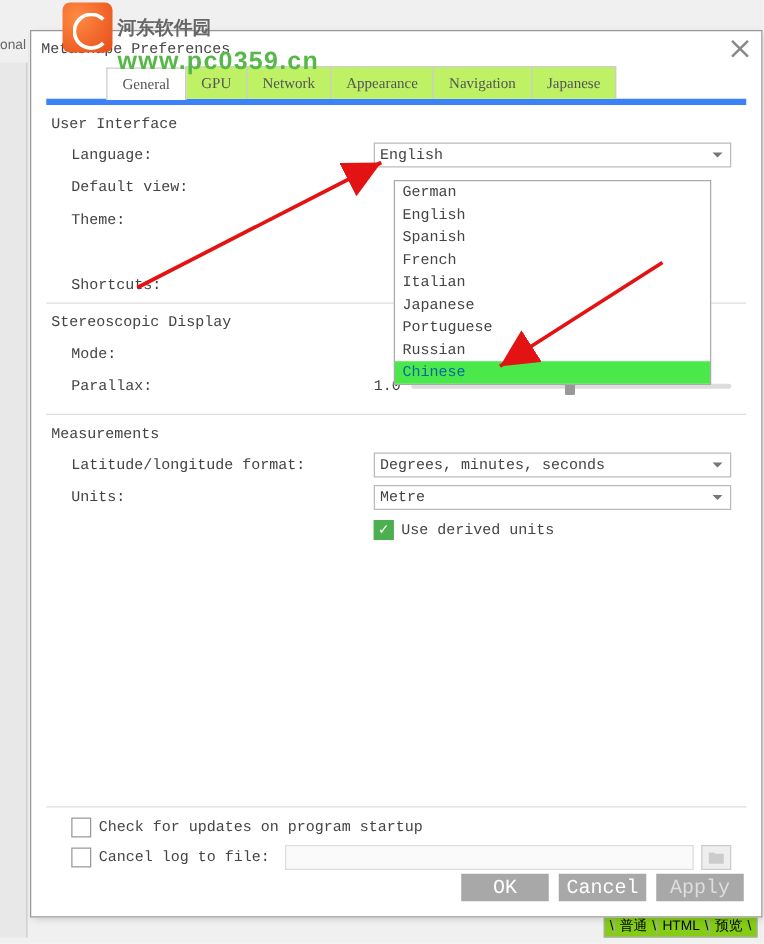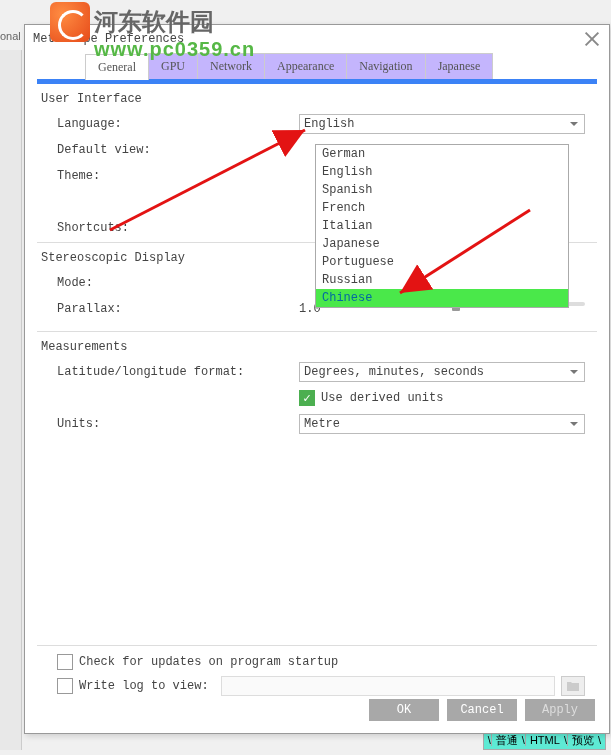--- a/index.html
+++ b/index.html
@@ -1,77 +1,77 @@
 <!DOCTYPE html>
 <html><head>
   <meta charset="utf-8">
   <style>
     * { box-sizing: border-box; margin: 0; padding: 0; }
     body { font-family: "SimSun", "Microsoft YaHei", sans-serif; font-size: 12px; background: #f0f0f0; width: 611px; height: 755px; position: relative; overflow: hidden; }
     
     .bg-frag { position: absolute; }
     .bg-text { left: 0; top: 30px; color: #666; font-size: 11px; }
     .bg-left { left: 0; top: 50px; width: 22px; height: 700px; background: #e8e8e8; border-right: 1px solid #ccc; }
-    .bg-bottom { right: 5px; bottom: 5px; font-size: 11px; color: #000; background: #5eead4; border: 1px solid #aaa; padding: 1px 4px; }
+    .bg-bottom { right: 5px; bottom: 5px; font-size: 11px; color: #000; background: #84cc16; border: 1px solid #aaa; padding: 1px 4px; }
     .bg-bottom span { border-left: 1px solid #aaa; padding: 0 4px; }
     
     .watermark { position: absolute; left: 50px; top: 2px; z-index: 100; pointer-events: none; }
     .wm-logo { display: flex; align-items: center; gap: 4px; }
     .wm-icon { width: 40px; height: 40px; background: radial-gradient(circle at 30% 30%, #ff8c42, #e64a19); border-radius: 6px; position: relative; }
     .wm-icon::after { content: ""; position: absolute; left: 8px; top: 8px; width: 24px; height: 24px; border: 3px solid #fff; border-right-color: transparent; border-radius: 50%; }
-    .wm-text-main { font-size: 24px; font-weight: bold; color: #666; font-family: "Microsoft YaHei"; }
+    .wm-text-main { font-size: 15px; font-weight: bold; color: #666; font-family: "Microsoft YaHei"; }
     .wm-url { font-size: 20px; color: #56b846; font-weight: bold; margin-left: 44px; margin-top: -4px; letter-spacing: 1px; }
     
     .dialog { position: absolute; left: 24px; top: 24px; width: 586px; height: 710px; background: #fff; border: 1px solid #999; box-shadow: 2px 2px 6px rgba(0,0,0,0.15); }
     .dlg-titlebar { height: 28px; display: flex; align-items: center; padding: 0 8px; font-family: "Courier New"; color: #444; }
     .dlg-title { flex: 1; }
     .close-x { width: 18px; height: 18px; cursor: pointer; position: relative; }
     .close-x::before, .close-x::after { content: ""; position: absolute; left: 8px; top: 0; width: 2px; height: 18px; background: #888; }
     .close-x::before { transform: rotate(45deg); }
     .close-x::after { transform: rotate(-45deg); }
     
     .tabs { margin: 0 12px; border-bottom: 5px solid #3b82f6; display: flex; font-family: Liberation Serif, serif; padding-left: 48px; }
-    .tab { padding: 5px 12px; background: #c4b5fd; border: 1px solid #ccc; border-bottom: none; margin-right: -1px; color: #555; cursor: pointer; }
+    .tab { padding: 5px 12px; background: #bef264; border: 1px solid #ccc; border-bottom: none; margin-right: -1px; color: #555; cursor: pointer; }
     .tab.active { background: #fff; position: relative; top: 1px; }
     
     .content { padding: 0 24px; font-family: "Courier New"; color: #444; position: relative; height: 620px; }
     
     .group-label { margin: 8px 0 6px -8px; }
     .row { display: flex; align-items: center; min-height: 24px; margin: 2px 0; }
     .row-label { width: 250px; padding-left: 8px; }
     .row-ctrl { flex: 1; }
     
     .combo { width: 100%; height: 20px; border: 1px solid #bbb; background: #fff; display: flex; align-items: center; padding: 0 4px; position: relative; cursor: pointer; }
     .combo::after { content: ""; position: absolute; right: 6px; top: 7px; border: 4px solid transparent; border-top-color: #777; }
     
     .dropdown { position: absolute; left: 290px; top: 52px; width: 254px; background: #fff; border: 1px solid #aaa; z-index: 20; font-family: "Courier New"; }
     .dropdown .opt { padding: 2px 6px; height: 18px; cursor: pointer; }
     .dropdown .opt.sel { background: #4ae84a; color: #0369a1; }
     
-    .slider-row { display: flex; gap: 0; }
+    .slider-row { display: flex; align-items: center; gap: 0; }
     .slider-val { width: 30px; }
     .slider-track { flex: 1; height: 4px; background: #ddd; position: relative; border-radius: 2px; }
     .slider-thumb { position: absolute; left: 48%; top: -5px; width: 8px; height: 14px; background: #999; border-radius: 1px; }
     
     .chk-row { display: flex; align-items: center; gap: 6px; padding-left: 8px; margin: 4px 0; }
     .chk { width: 16px; height: 16px; border: 1px solid #999; background: #fff; display: flex; align-items: center; justify-content: center; cursor: pointer; }
     .chk.on { background: #4caf50; border-color: #4caf50; color: #fff; font-size: 11px; }
     .chk.on::after { content: "✓"; }
     
     .file-row { display: flex; align-items: center; gap: 6px; padding-left: 8px; margin: 6px 0; }
     .file-input { flex: 1; height: 20px; border: 1px solid #ddd; background: #fafafa; margin-left: 6px; }
     .folder-btn { width: 24px; height: 20px; background: #eee; border: 1px solid #ccc; display: flex; align-items: center; justify-content: center; cursor: pointer; }
     .folder-btn svg { opacity: 0.4; }
     
     .section-sep { border-top: 1px solid #ddd; margin: 0 -12px 8px; }
     
     .misc-section { position: absolute; bottom: 10px; left: 24px; right: 24px; }
     
     .dlg-buttons { position: absolute; bottom: 12px; right: 14px; display: flex; gap: 8px; }
-    .btn { width: 70px; height: 22px; background: #a8a8a8; color: #fff; border: none; font-family: "Courier New"; font-size: 12px; cursor: pointer; }
+    .btn { width: 70px; height: 22px; background: #a8a8a8; color: #fff; border: none; font-family: "Courier New"; font-size: 16px; cursor: pointer; }
     .btn.disabled { color: #ddd; cursor: default; }
     
     .arrow { position: absolute; z-index: 30; pointer-events: none; }
     .arrow svg { overflow: visible; }
   </style>
 </head>
 <body>
 
 <div class="bg-frag bg-text">onal</div>
 <div class="bg-frag bg-left"></div>
@@ -143,44 +143,44 @@
     <div class="group-label">Measurements</div>
     <div class="row">
       <div class="row-label">Latitude/longitude format:</div>
       <div class="row-ctrl">
           <div class="combo">
             <span>Degrees, minutes, seconds</span>
           </div>
         </div>
     </div>
     <div class="row">
+      <div class="row-label">Units:</div>
+      <div class="row-ctrl">
+          <div class="combo">
+            <span>Metre</span>
+          </div>
+        </div>
+    </div>
+    <div class="row">
       <div class="row-label"></div>
       <div class="row-ctrl chk-row" style="padding-left:0">
         <div class="chk on"></div>
         <span>Use derived units</span>
       </div>
-    </div>
-    <div class="row">
-      <div class="row-label">Units:</div>
-      <div class="row-ctrl">
-          <div class="combo">
-            <span>Metre</span>
-          </div>
-        </div>
     </div>
 
     <div class="misc-section">
       <div class="section-sep"></div>
       <div class="chk-row">
         <div class="chk"></div>
         <span>Check for updates on program startup</span>
       </div>
       <div class="file-row">
         <div class="chk"></div>
-        <span>Write log to view:</span>
+        <span>Cancel log to file:</span>
         <div class="file-input"></div>
         <div class="folder-btn">
           <svg width="14" height="12">
               <path d="M1 2 h4 l1 1 h7 v8 h-12 z" fill="#999"></path>
             </svg>
         </div>
       </div>
     </div>
 
     <div class="dropdown">

